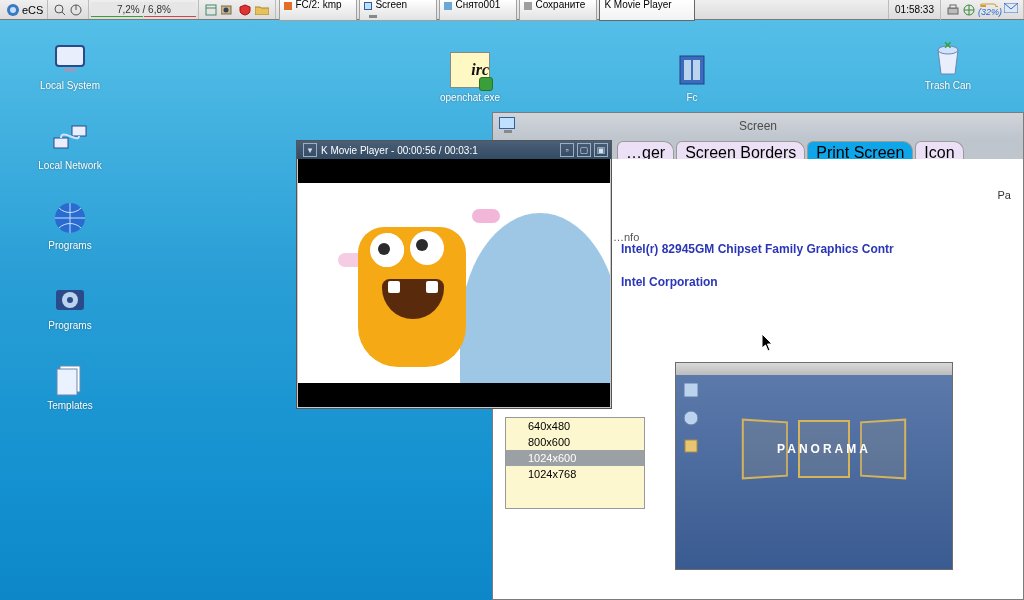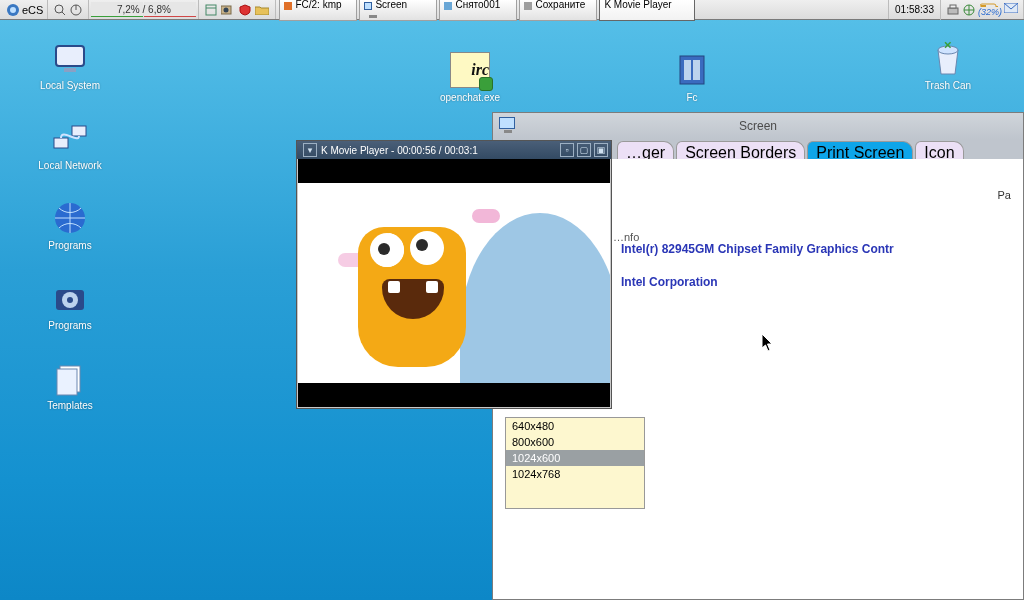--- a/index.html
+++ b/index.html
@@ -27,21 +27,21 @@
   .tabs { height:20px; display:flex; align-items:flex-end; background:#bfc5cd; gap:2px; padding-left:124px; }
   .tab { height:18px; padding:2px 8px 0 8px; font-size:16px; border:1px solid #9a9a9a; border-bottom:none; background:#ece0f6; border-radius:6px 10px 0 0; position:relative; }
   .tab.sel { background:#0ea5e9; }
   .win-screen .client { background:#fff; height:calc(100% - 46px); position:relative; }
   .info-row { position:absolute; left:128px; top:83px; color:#2a36b6; font-weight:bold; font-size:12px; }
   .info-row2 { position:absolute; left:128px; top:116px; color:#2a36b6; font-weight:bold; font-size:12px; }
   .info-hdr { position:absolute; left:120px; top:72px; color:#555; font-size:11px; }
   .pa-label { position:absolute; right:12px; top:30px; color:#333; font-size:11px; }
 
   .reslist { position:absolute; left:12px; top:258px; width:140px; height:92px; background:#fdf7cf; border:1px solid #999; overflow:hidden; font-size:11px; }
-  .reslist .opt { padding:2px 6px; }
+  .reslist .opt { padding:2px 22px; }
   .reslist .opt.sel { background:#9aa0a3; color:#fff; }
 
   .preview { position:absolute; left:182px; top:203px; width:278px; height:208px; border:1px solid #6d6d6d; background:linear-gradient(#5e7bac,#3a5b91); }
   .preview .pvtitle { height:12px; background:linear-gradient(#d9d9d9,#bcbcbc); }
   .preview .pvicons { position:absolute; left:6px; top:18px; display:flex; flex-direction:column; gap:10px; }
   .preview .pvicons i { width:18px; height:18px; display:block; }
   .panorama { position:absolute; left:38px; top:50px; width:220px; height:72px; display:flex; align-items:center; justify-content:center; }
   .panorama .bar { width:52px; height:58px; border:2px solid #d7b45a; background:rgba(220,190,110,0.12); margin:0 3px; transform:perspective(200px) rotateY(0deg); }
   .panorama .bar.l { transform:perspective(240px) rotateY(28deg); }
   .panorama .bar.r { transform:perspective(240px) rotateY(-28deg); }
@@ -291,20 +291,40 @@
     <div class="info-row">Intel(r) 82945GM Chipset Family Graphics Contr</div>
     <div class="info-row2">Intel Corporation</div>
 
     <div class="reslist" id="reslist">
         <div class="opt">640x480</div>
         <div class="opt">800x600</div>
         <div class="opt sel">1024x600</div>
         <div class="opt">1024x768</div>
       </div>
 
+    <div class="preview">
+      <div class="pvtitle"></div>
+      <div class="pvicons">
+        <i><svg width="18" height="18">
+              <rect x="2" y="2" width="14" height="14" fill="#bcd3ee" stroke="#5e7bac"></rect>
+            </svg></i>
+        <i><svg width="18" height="18">
+              <circle cx="9" cy="9" r="7" fill="#bcd3ee" stroke="#5e7bac"></circle>
+            </svg></i>
+        <i><svg width="18" height="18">
+              <rect x="3" y="3" width="12" height="12" fill="#e8c572" stroke="#a8894a"></rect>
+            </svg></i>
+      </div>
+      <div class="panorama">
+        <div class="bar l"></div>
+          <div class="bar"></div>
+          <div class="bar r"></div>
+        <span class="txt">PANORAMA</span>
+      </div>
+    </div>
 
   </div>
 </div>
 
 <div class="win-kmp">
   <div class="titlebar">
     <span class="wbtn">▾</span>
     <span style="margin-left:4px">K Movie Player - 00:00:56 / 00:03:1</span>
     <span class="spacer"></span>
     <span class="wbtn">▫</span>

